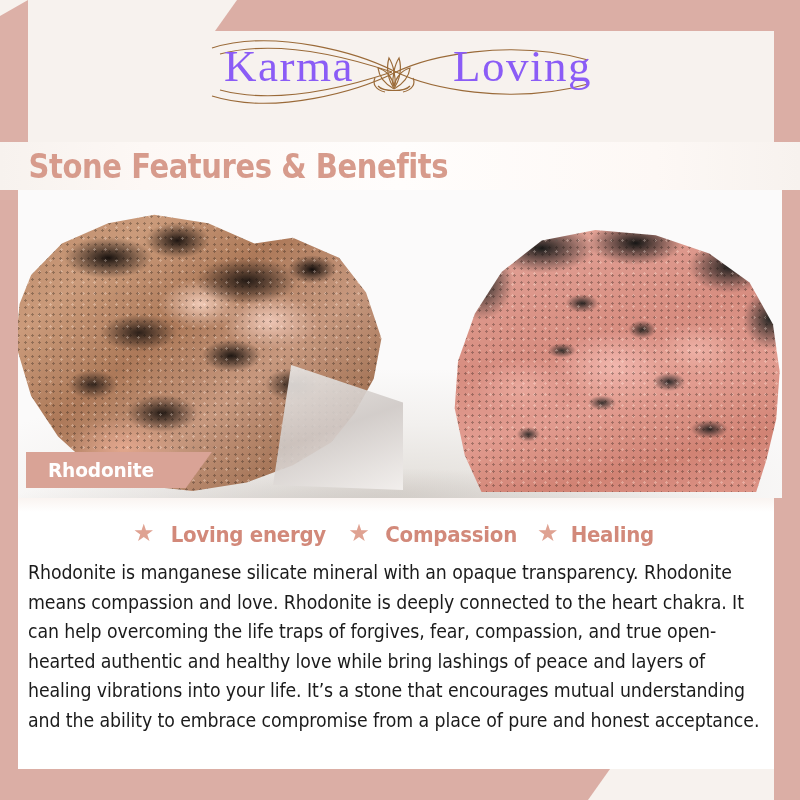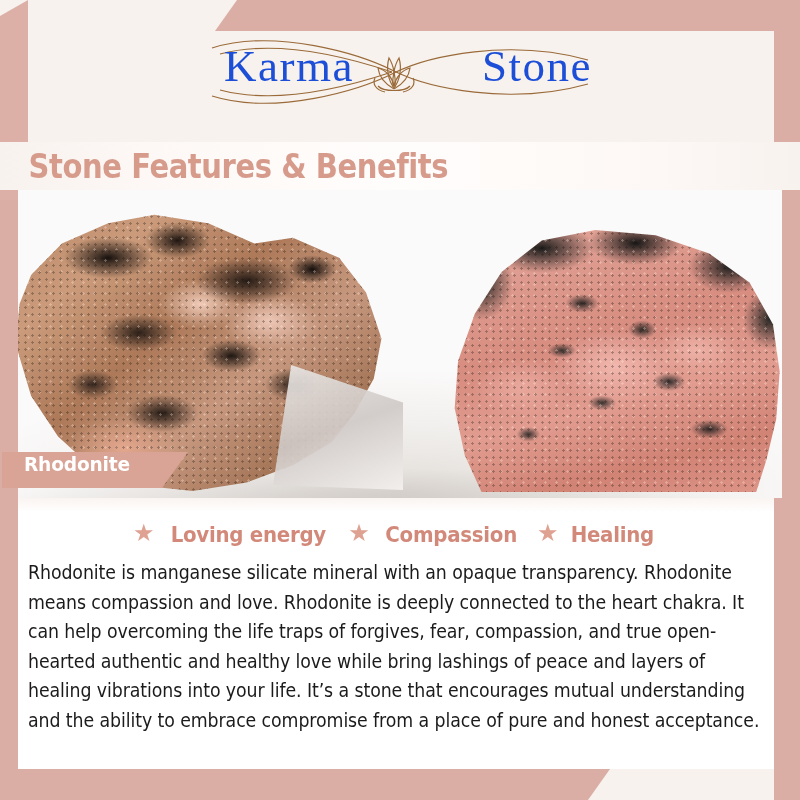--- a/index.html
+++ b/index.html
@@ -32,21 +32,21 @@
   
   .logo{
     position:absolute;left:0;right:0;top:34px;height:76px;
     display:flex;align-items:center;justify-content:center;
   }
   .logo-inner{position:relative;width:440px;height:76px;}
   .logo svg{position:absolute;left:0;top:0;}
   .logo-word{
     position:absolute;top:6px;
     font-family:"Liberation Serif",serif;
-    font-size:45px;color:#1d4ed8;letter-spacing:1.5px;
+    font-size:45px;color:#8b5cf6;letter-spacing:1.5px;
     white-space:nowrap;
   }
   .logo-karma{left:44px;}
   .logo-ripple{right:28px;}
 
   
   .heading-wrap{
     position:absolute;top:142px;left:0;right:0;height:48px;
     display:flex;align-items:center;justify-content:flex-start;
     background:linear-gradient(to right,#f7f2ee 0%,#fdf8f5 18%,#fffdfc 50%,#fdf8f5 82%,#f7f2ee 100%);
@@ -139,23 +139,23 @@
       radial-gradient(ellipse 5% 4% at 24% 78%, #3b3432 0%, rgba(59,52,50,0) 70%),
       radial-gradient(ellipse 26% 20% at 50% 52%, #e8b5ad 0%, rgba(232,181,173,0) 72%),
       radial-gradient(ellipse 20% 16% at 22% 60%, #e0a79d 0%, rgba(224,167,157,0) 72%),
       radial-gradient(ellipse 18% 14% at 74% 46%, #e5b0a6 0%, rgba(229,176,166,0) 72%),
       linear-gradient(165deg,#dba79d 0%,#d69a8f 20%,#cf8d82 42%,#d99c91 62%,#c98477 82%,#d6968b 100%);
     filter:contrast(1.05) saturate(1.08);
   }
 
   
   .badge{
-    position:absolute;left:2px;top:452px;height:36px;
+    position:absolute;left:26px;top:452px;height:36px;
     padding:0 54px 0 18px;
-    display:flex;align-items:flex-start;
+    display:flex;align-items:center;
     background:#d9a396;
     clip-path:polygon(0 0,100% 0,calc(100% - 26px) 100%,0 100%);
   }
   .badge-text{
     font-family:"DejaVu Sans",sans-serif;
     font-weight:bold;font-size:20px;color:#ffffff;
     letter-spacing:-0.2px;transform:scaleX(.93);
     white-space:nowrap;
   }
 
@@ -222,21 +222,21 @@
           <path d="M214 55 C 205 50, 199 42, 198 34 C 206 36, 212 43, 214 52"></path>
           <path d="M214 55 C 223 50, 229 42, 230 34 C 222 36, 216 43, 214 52"></path>
           <path d="M214 54 C 208 46, 206 34, 209 24 C 213 30, 216 42, 215 53"></path>
           <path d="M214 54 C 220 46, 222 34, 219 24 C 215 30, 212 42, 213 53"></path>
           <path d="M195 44 C 192 50, 196 56, 205 58"></path>
           <path d="M233 44 C 236 50, 232 56, 223 58"></path>
           <path d="M198 52 C 203 58, 225 58, 230 52"></path>
         </g>
       </svg>
       <div class="logo-word logo-karma">Karma</div>
-      <div class="logo-word logo-ripple">Stone</div>
+      <div class="logo-word logo-ripple">Loving</div>
     </div>
   </div>
 
   <div class="heading-wrap">
     <div class="heading">Stone Features &amp; Benefits</div>
   </div>
 
   <div class="photo">
     <div class="ground"></div>
     <div class="stone-l"></div>

